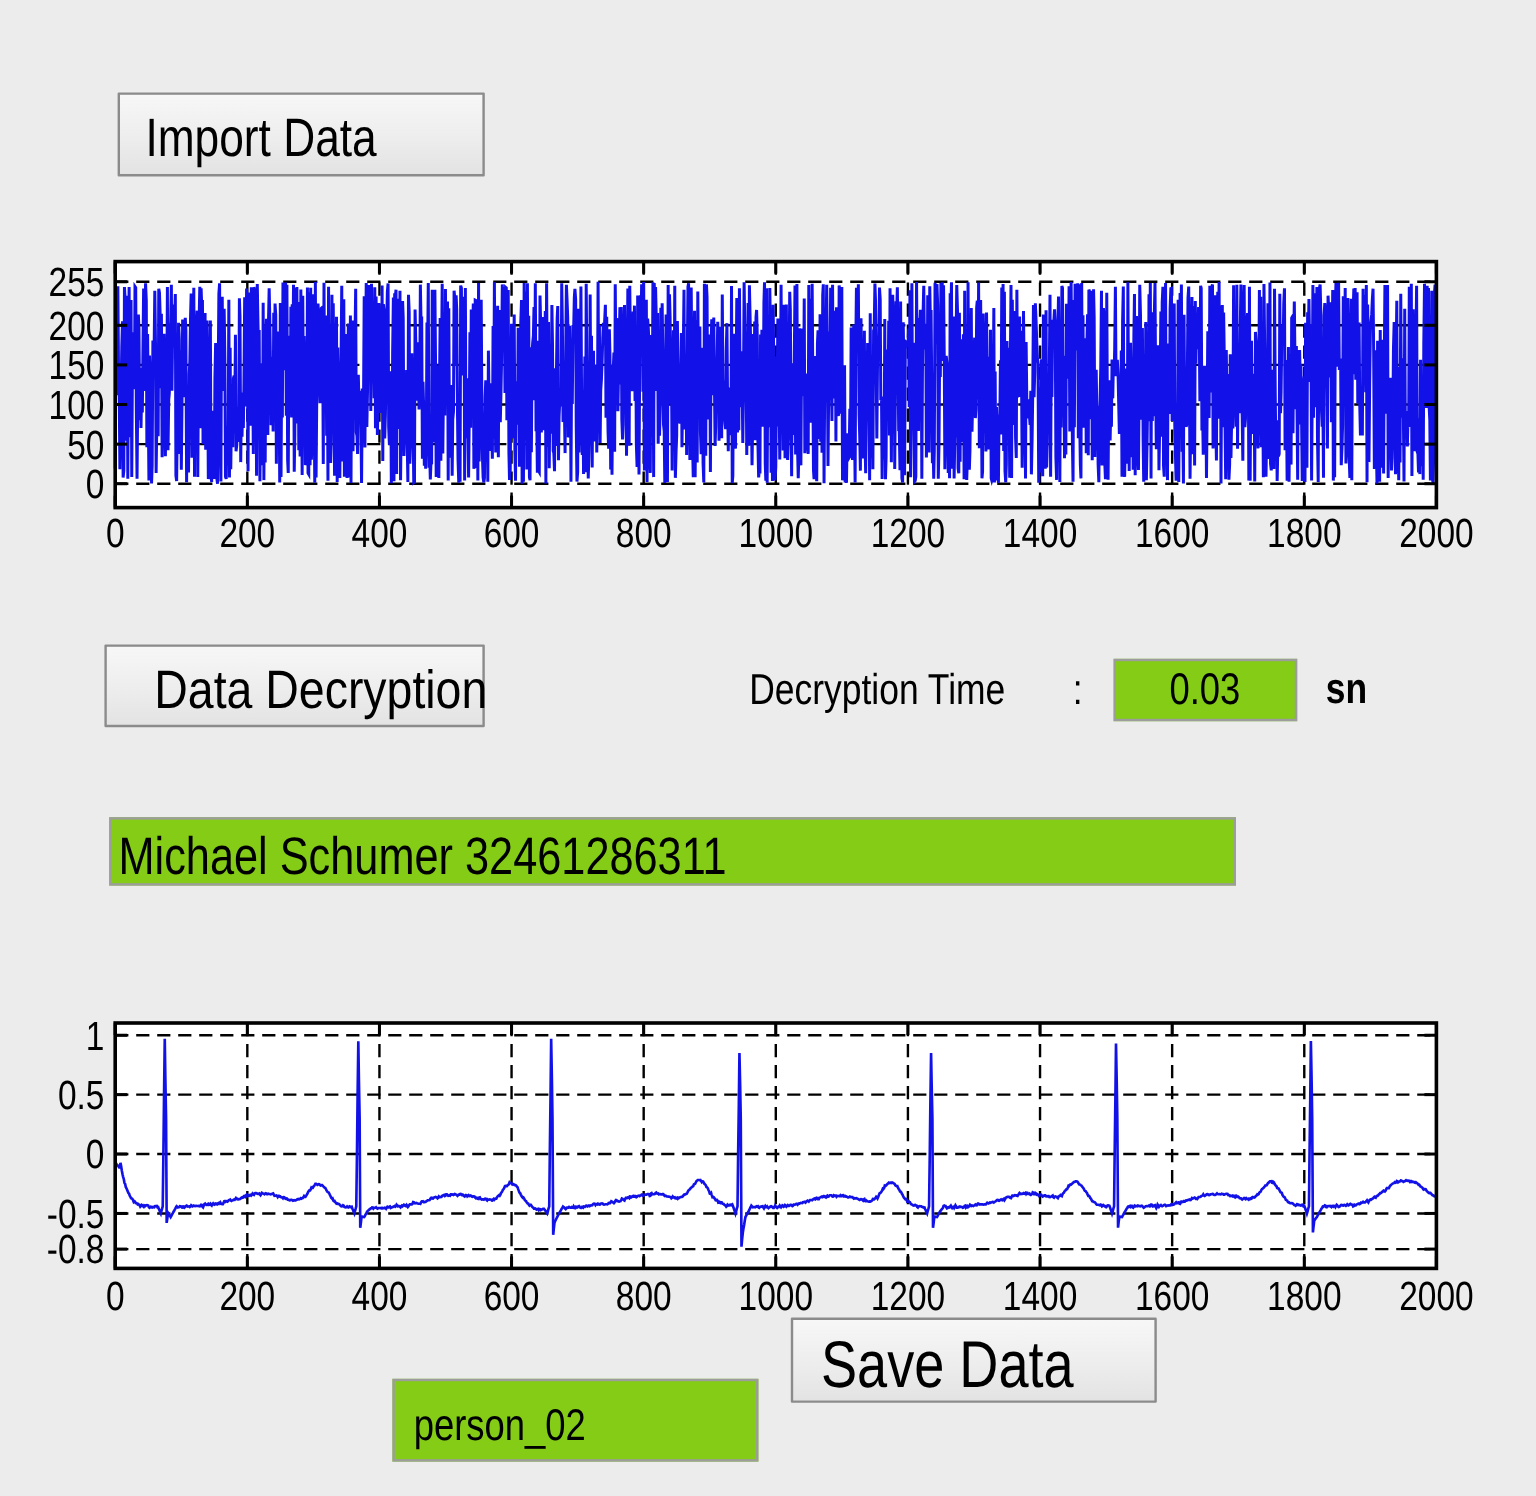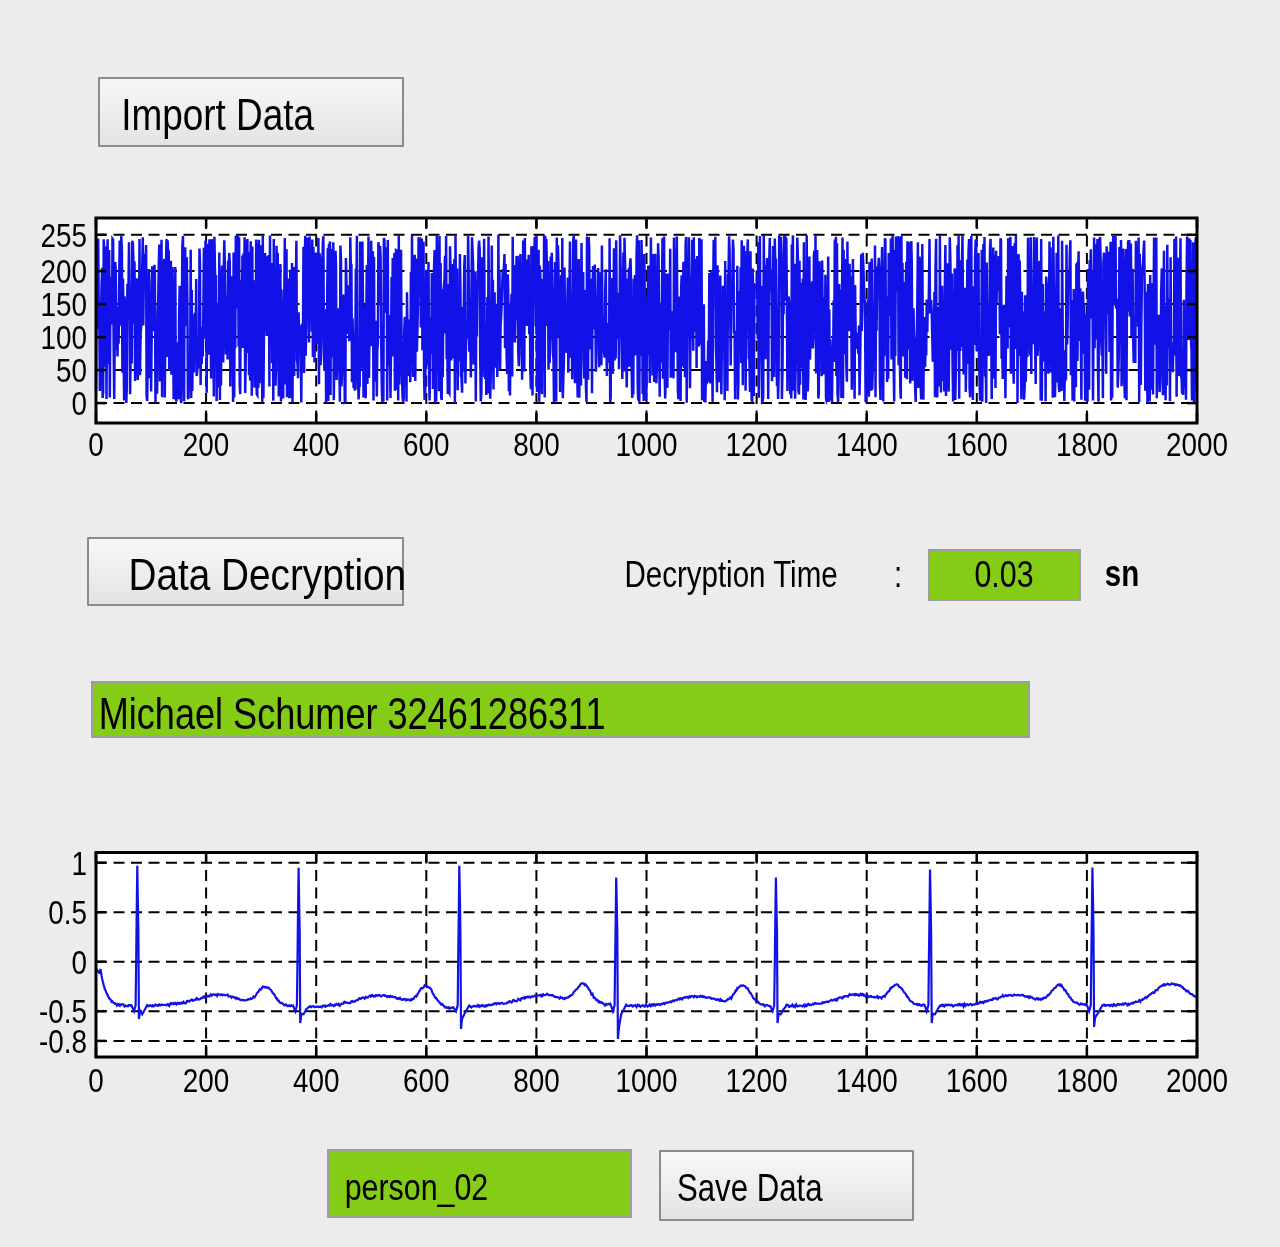--- a/index.html
+++ b/index.html
@@ -161,15 +161,15 @@
 <div class="ed" style="left:928px;top:549px;width:153px;height:52px;font-size:37px;justify-content:center">
     <span class="sx">0.03</span>
   </div>
 <div class="lab" style="left:1097px;top:553px;width:50px;font-size:36px;font-weight:bold;text-align:center"><span class="sx">sn</span></div>
 <div class="ed" style="left:91px;top:681px;width:939px;height:57px;font-size:44px;align-items:flex-end;line-height:1.03">
     <span class="sx" style="transform-origin:left center;padding-left:7px">Michael Schumer 32461286311</span>
   </div>
 <div class="ed" style="left:327px;top:1149px;width:305px;height:69px;font-size:37px;justify-content:flex-start;padding-top:9px">
     <span class="sx">person_02</span>
   </div>
-<div class="btn" style="left:659px;top:1150px;width:255px;height:71px;font-size:38px">
+<div class="btn" style="left:659px;top:1098px;width:305px;height:71px;font-size:55px">
     <span class="sx">Save Data</span>
   </div>
 
 </body></html>

